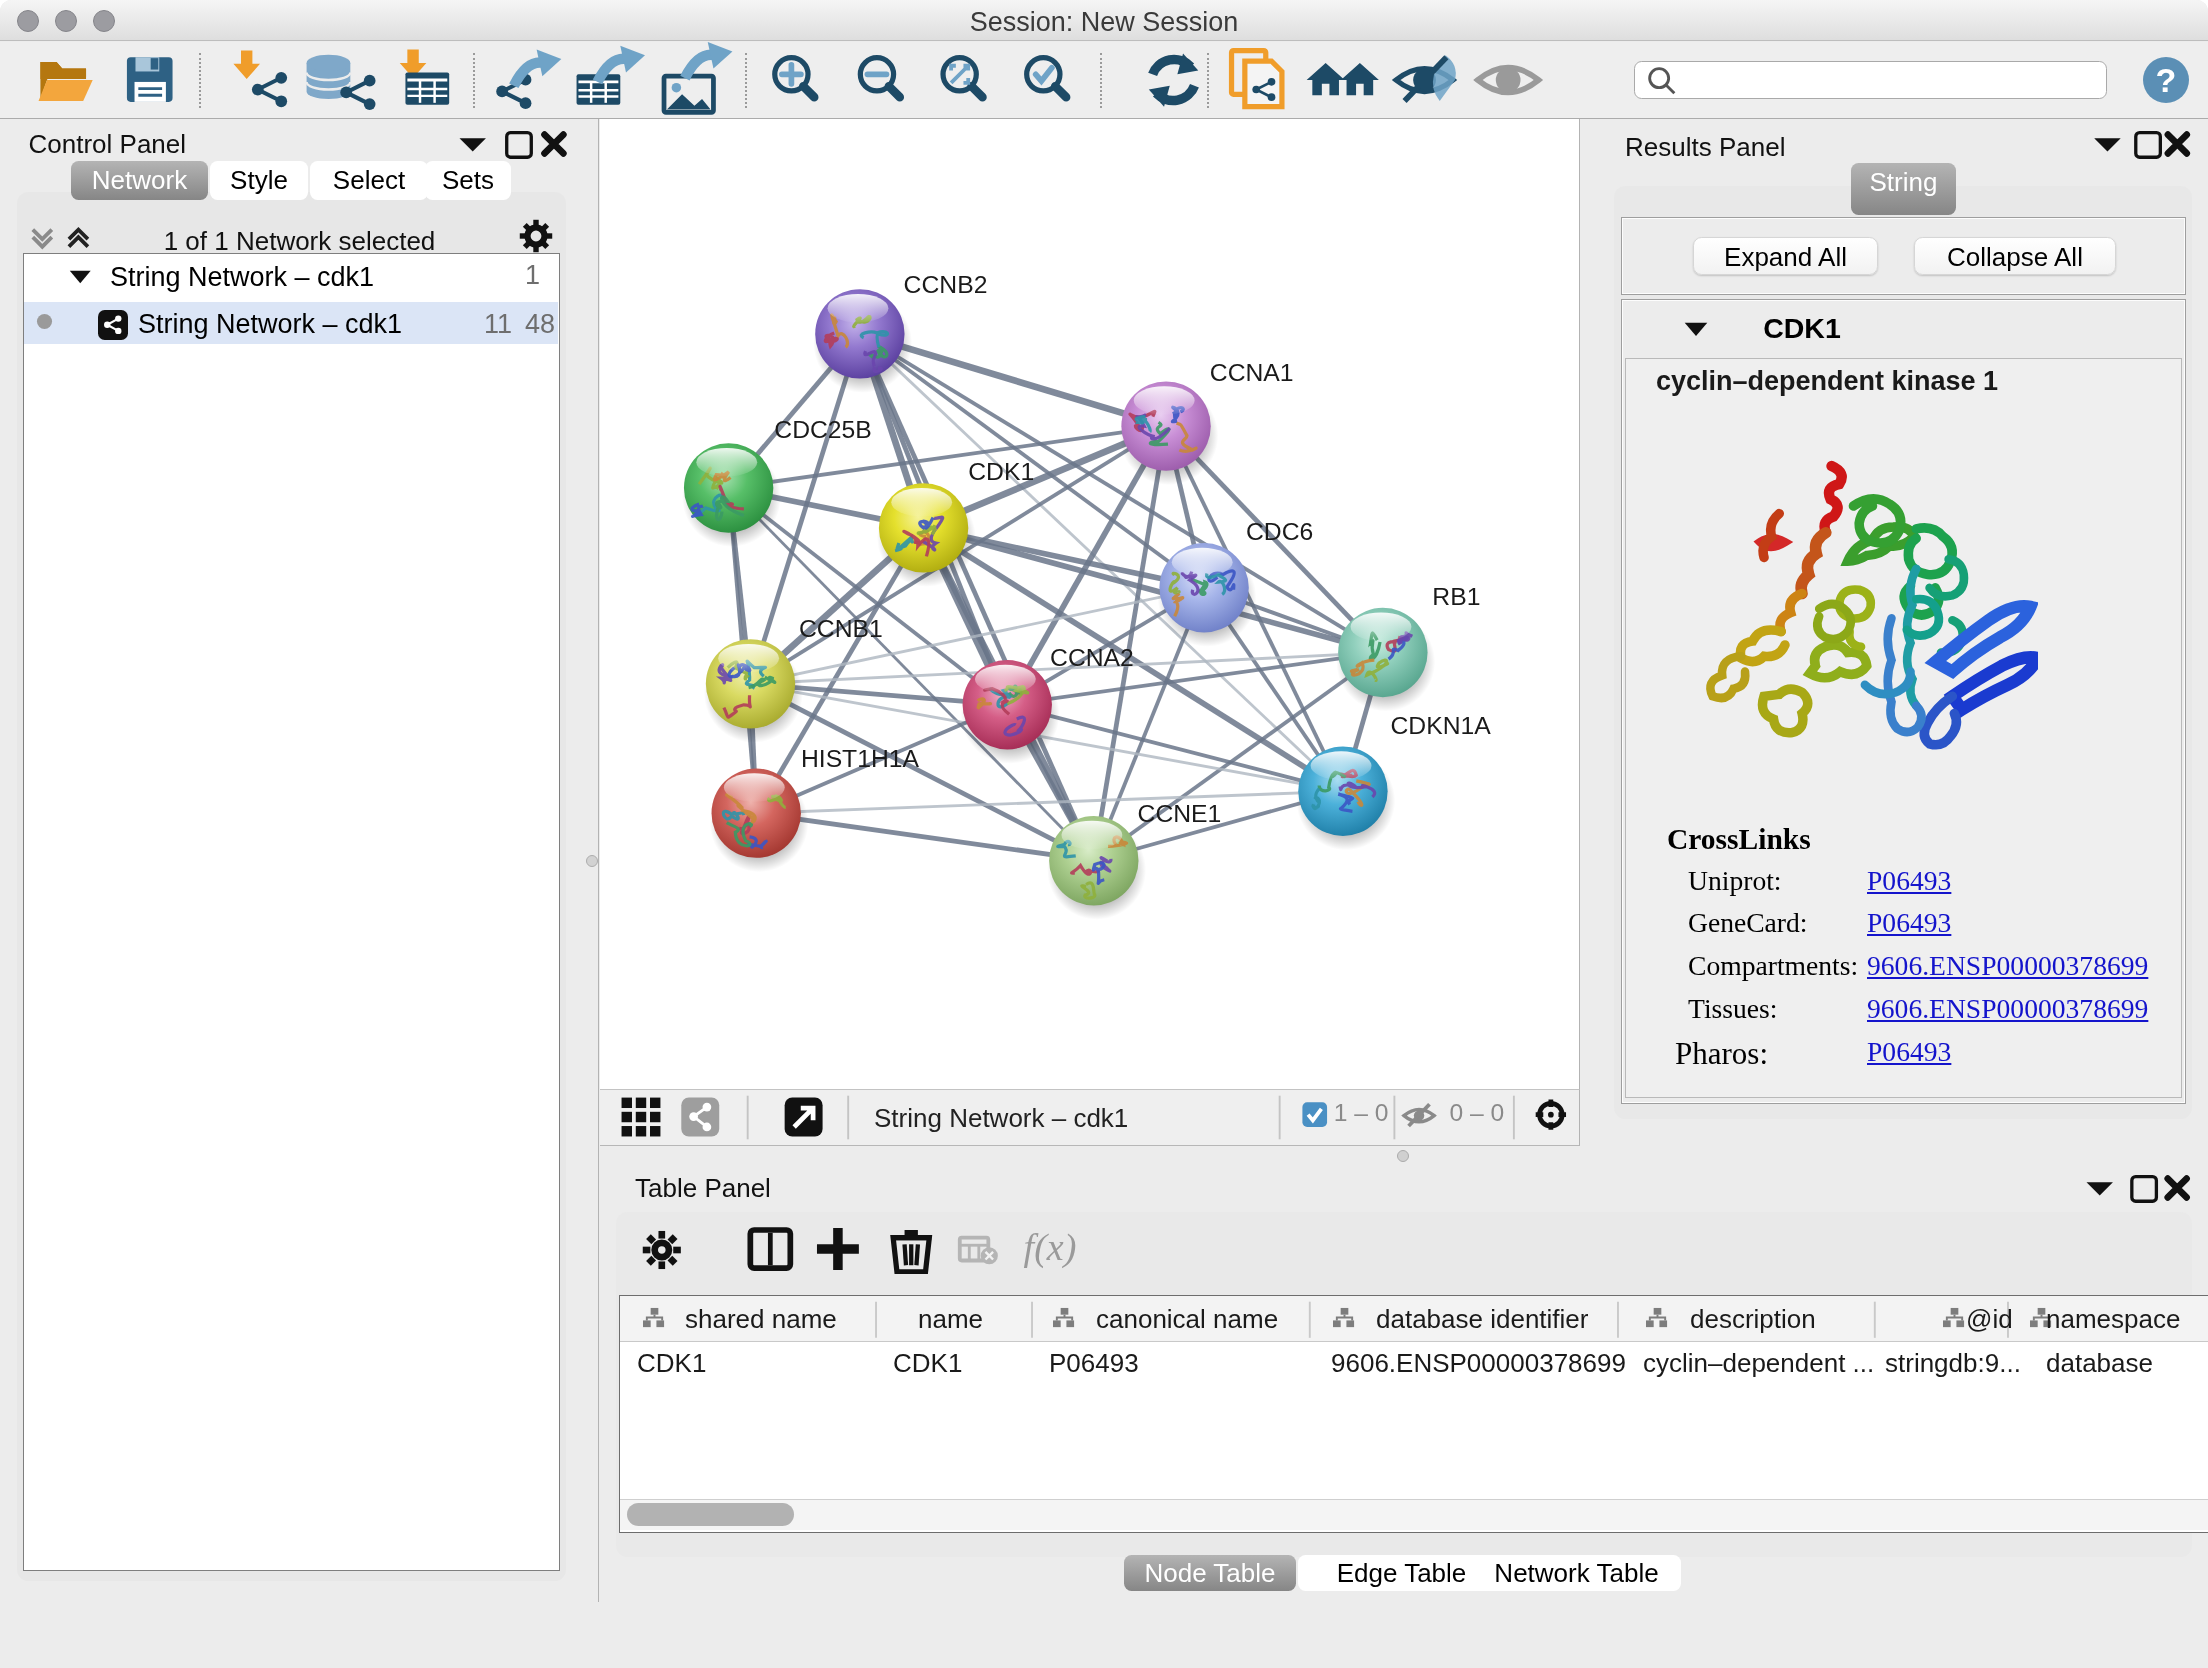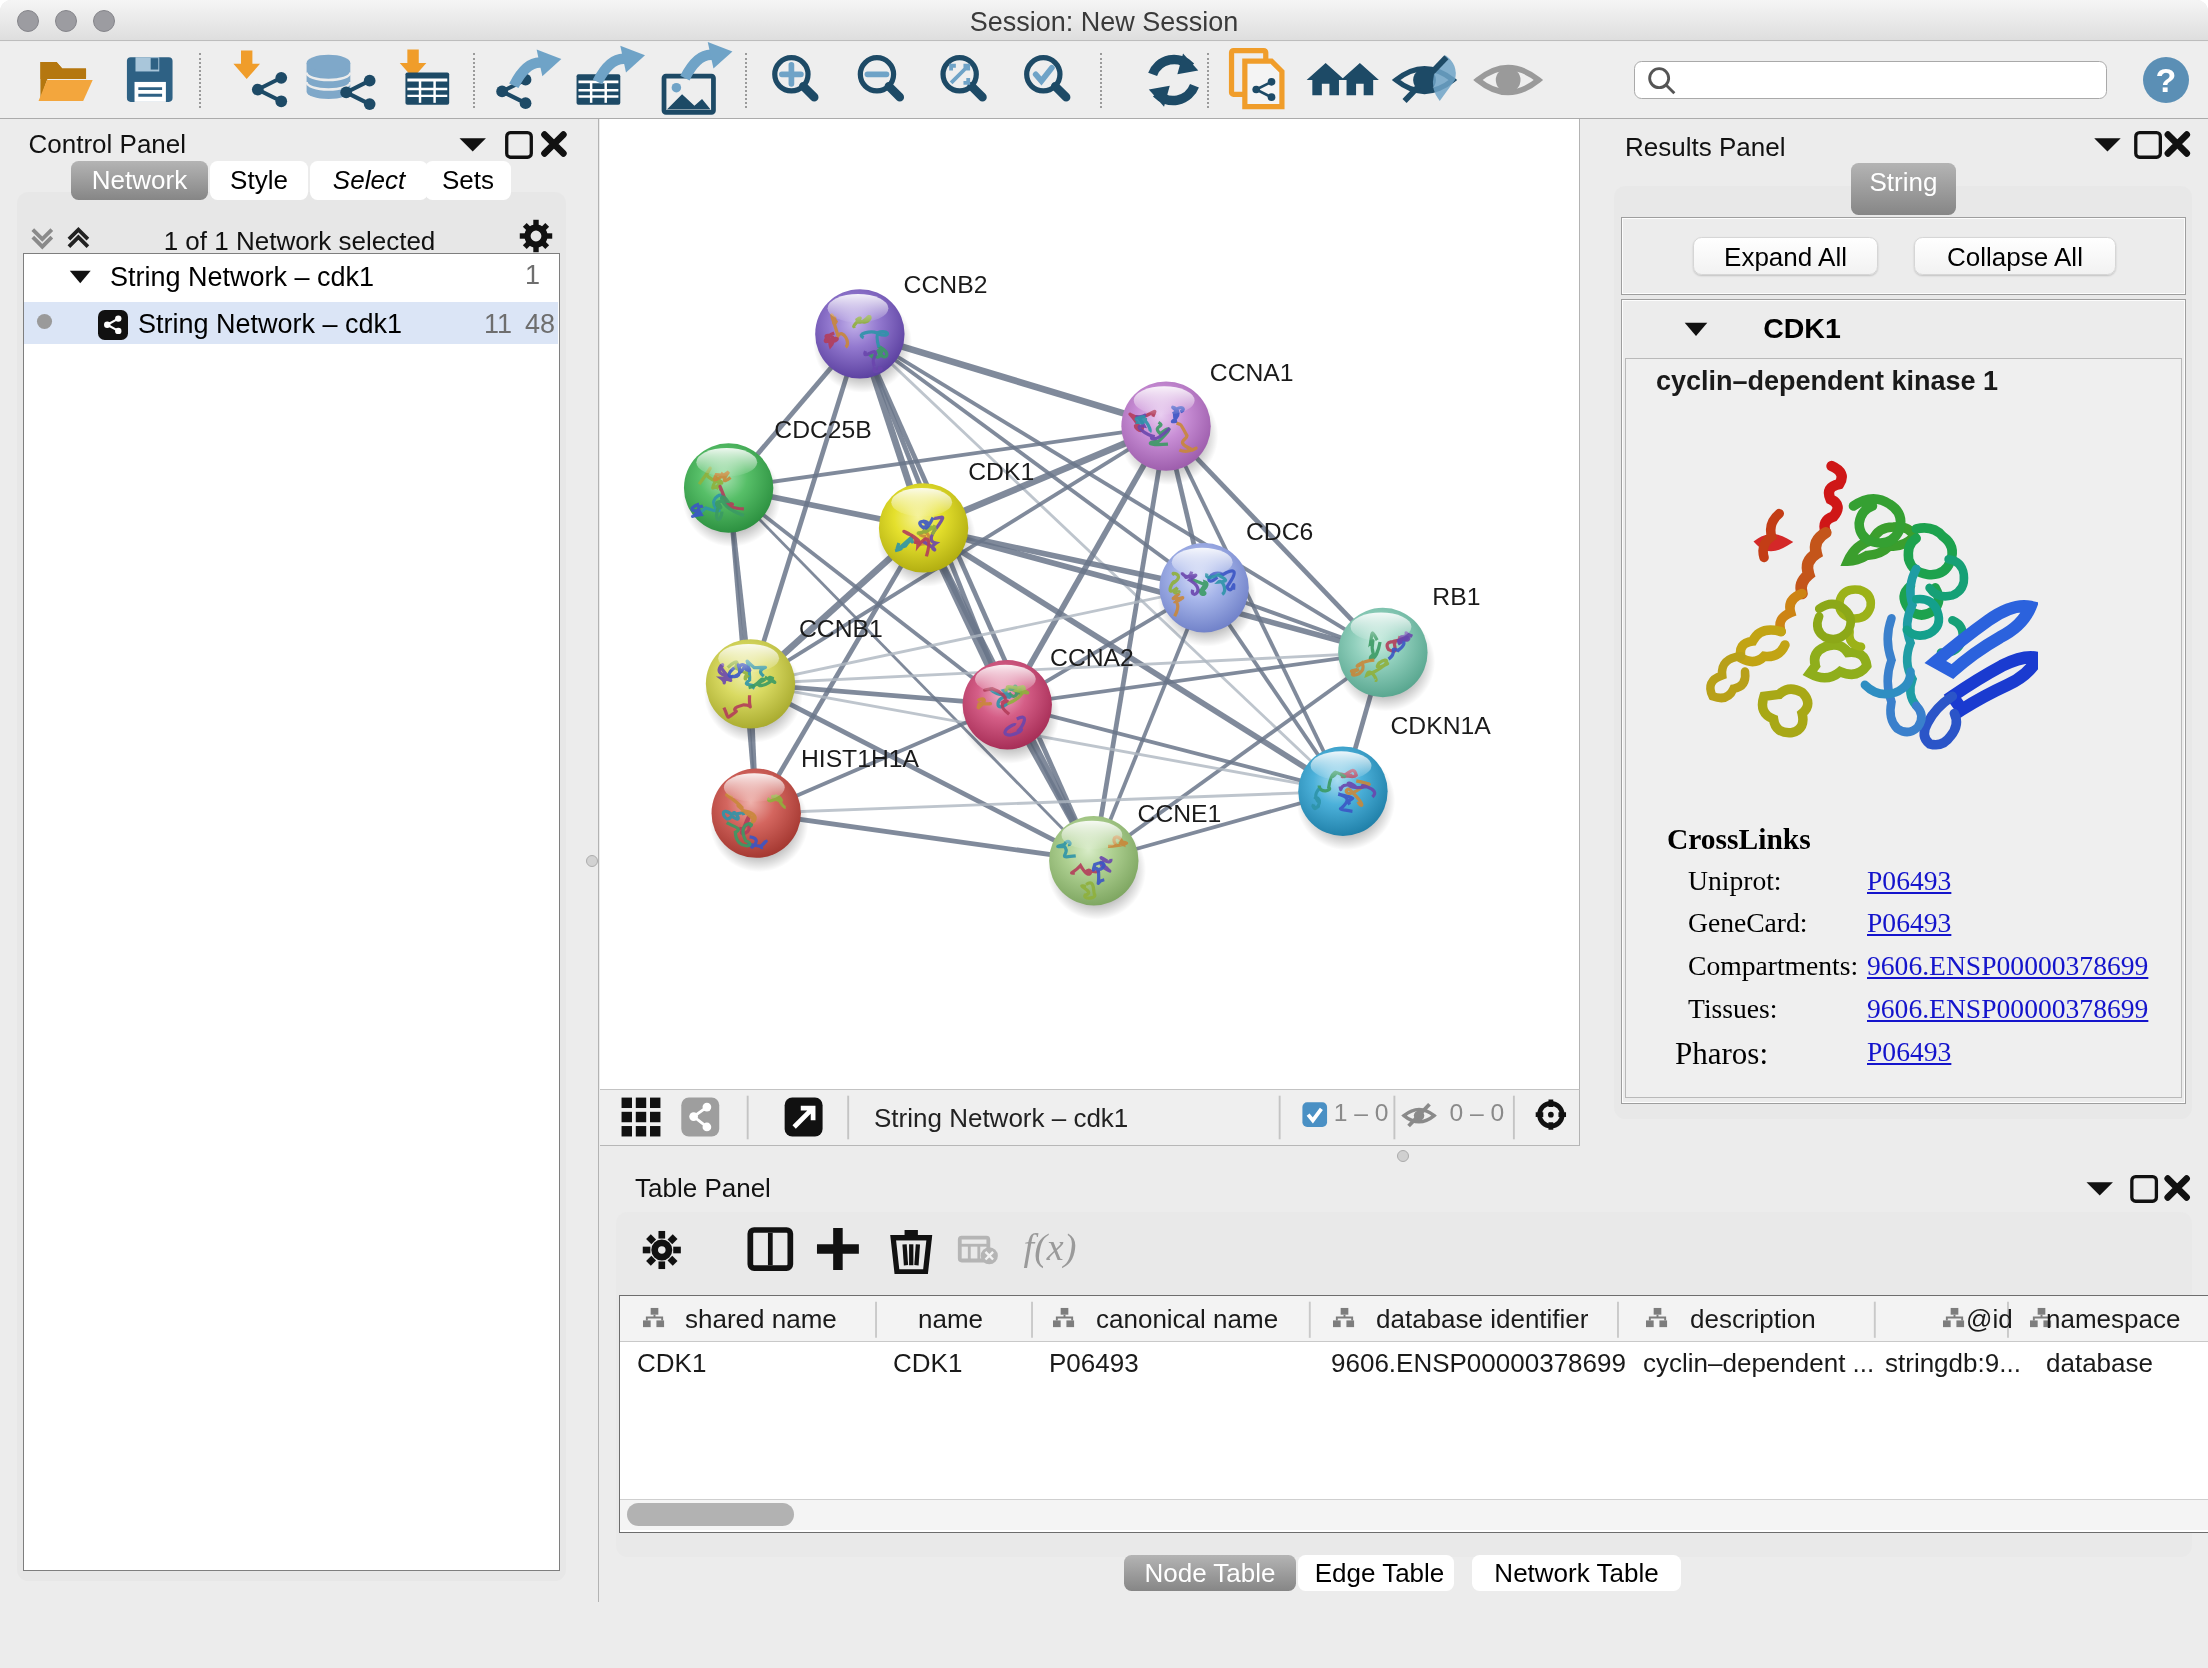--- a/index.html
+++ b/index.html
@@ -199,21 +199,21 @@
 <div id="controlpanel">
   <div class="paneltitle" style="position:absolute;left:28.5px;top:9.5px;">Control Panel</div>
   <svg class="abs" style="left:457px;top:7.6px;" width="124" height="34" viewBox="0 0 130 36">
     <path d="M2 12 L30 12 L16 26 Z" fill="#111"></path>
     <rect x="52" y="6" width="26" height="26" rx="4" fill="none" stroke="#111" stroke-width="3.5"></rect>
     <path d="M92 8 L112 28 M112 8 L92 28" stroke="#111" stroke-width="7" stroke-linecap="round"></path>
   </svg>
 
   <div class="tab tabsel" style="left:71px;top:42px;width:137px;height:39px;line-height:39px;">Network</div>
   <div class="tab tabun" style="left:210px;top:42px;width:98px;height:39px;line-height:39px;">Style</div>
-  <div class="tab tabun" style="left:310px;top:42px;width:118px;height:39px;line-height:39px;font-style:italic;">Select</div>
+  <div class="tab tabun" style="left:310px;top:42px;width:118px;height:39px;line-height:39px;">Select</div>
   <div class="tab tabun" style="left:425px;top:42px;width:86px;height:39px;line-height:39px;">Sets</div>
 
   <div id="innercp"></div>
 
   <svg class="abs" style="left:28.5px;top:103px;" width="76" height="38" viewBox="0 0 80 40">
     <path d="M4 8 L14 18 L24 8 M4 16 L14 26 L24 16" stroke="#8a8a8a" stroke-width="4" fill="none"></path>
     <path d="M42 18 L52 8 L62 18 M42 26 L52 16 L62 26" stroke="#222" stroke-width="4" fill="none"></path>
   </svg>
   <div style="position:absolute;left:0px;top:107px;width:599px;text-align:center;font-size:26px;color:#111;">1 of 1 Network selected</div>
   <svg class="abs" style="left:519px;top:100px;" width="34" height="34" viewBox="0 0 44 44">
@@ -727,19 +727,19 @@
           <span style="position:absolute;left:273px;top:3.8px;">CDK1</span>
           <span style="position:absolute;left:429px;top:3.8px;">P06493</span>
           <span style="position:absolute;left:711px;top:3.8px;">9606.ENSP00000378699</span>
           <span style="position:absolute;left:1023px;top:3.8px;">cyclin–dependent ...</span>
           <span style="position:absolute;left:1265px;top:3.8px;">stringdb:9...</span>
           <span style="position:absolute;left:1426px;top:3.8px;">database</span>
         </div>
   </div>
 
   <div class="tab tabsel" style="left:524px;top:392px;width:172px;height:36px;line-height:36px;">Node Table</div>
-  <div class="tab tabun" style="left:698px;top:392px;width:156px;height:36px;line-height:36px;padding-left:7px;">Edge Table</div>
+  <div class="tab tabun" style="left:698px;top:392px;width:200px;height:36px;line-height:36px;padding-left:7px;">Edge Table</div>
   <div class="tab tabun" style="left:872px;top:392px;width:209px;height:36px;line-height:36px;">Network Table</div>
 </div>
 
 
 </div>
 
 
 </body></html>

